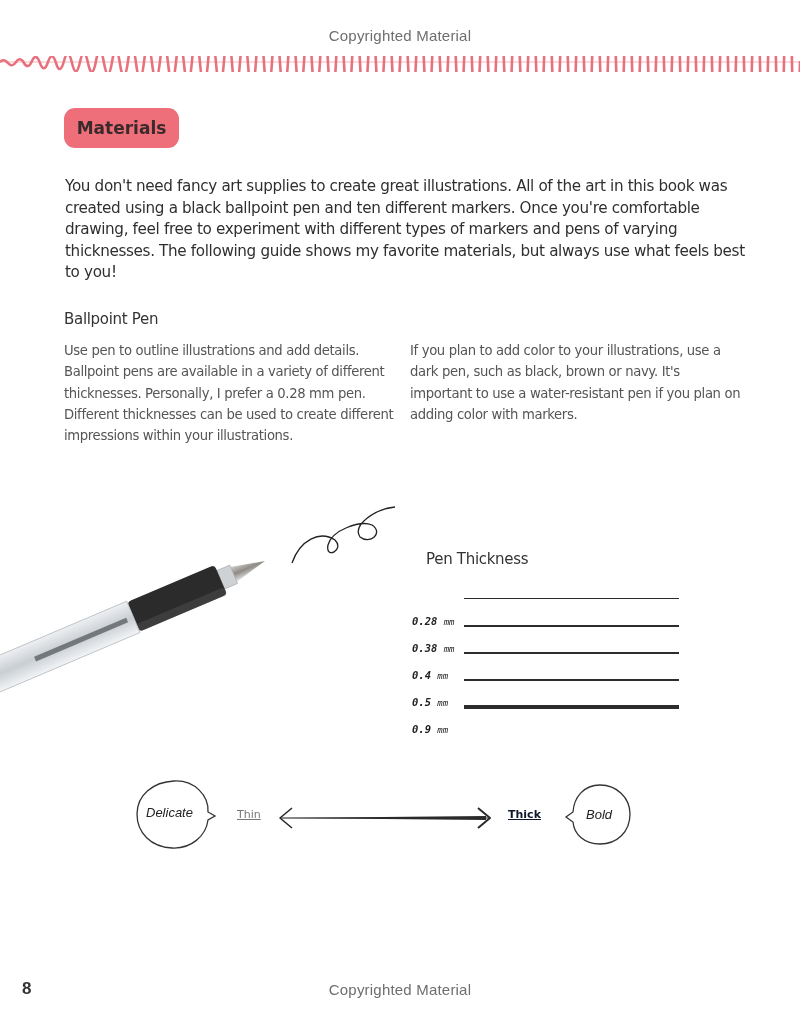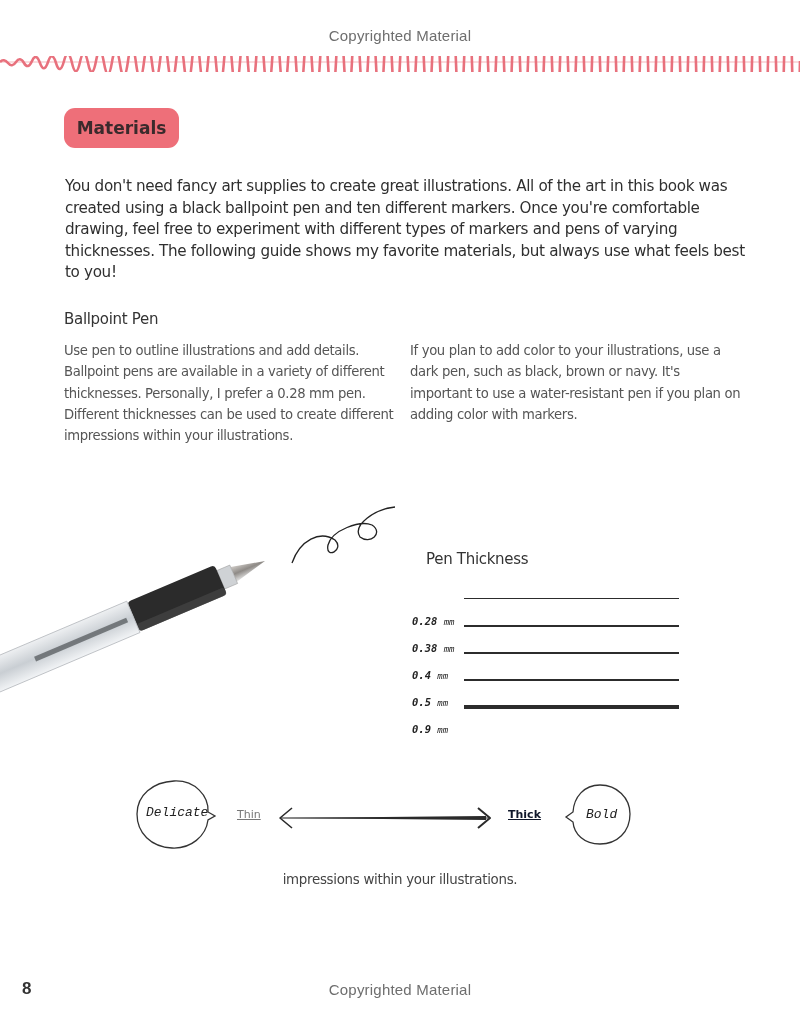--- a/index.html
+++ b/index.html
@@ -15,21 +15,21 @@
   .col1 { left: 64px; top: 340px; width: 335px; }
   .col2 { left: 410px; top: 340px; width: 335px; }
   .pen-title { left: 426px; top: 550px; font-family: "DejaVu Sans", sans-serif; font-size: 15px; color: #333; letter-spacing: -0.3px; }
   .thick-row { left: 412px; width: 280px; height: 14px; display: flex; align-items: center; }
   .thick-label { width: 52px; font-family: "DejaVu Sans Mono", monospace; font-style: italic; font-size: 10.5px; color: #222; font-weight: bold; margin-top: 44px; }
   .thick-label small { font-size: 9px; font-weight: normal; }
   .thick-line { position: absolute; left: 52px; width: 215px; background: #2c2c2c; }
   .scale-word { font-family: "DejaVu Sans", sans-serif; font-size: 11px; text-decoration: underline; }
   .caption { left: 200px; top: 871px; width: 400px; text-align: center; font-family: "DejaVu Sans", sans-serif; font-size: 13.4px; line-height: 18px; color: #444; letter-spacing: -0.3px; }
   .page-num { left: 22px; top: 979px; font-family: "Liberation Sans", sans-serif; font-size: 17px; color: #333; font-weight: bold; }
-  .bubble-text { font-family: Liberation Mono, monospace; font-style: italic; font-size: 13px; color: #222; }
+  .bubble-text { font-family: Liberation Sans, sans-serif; font-style: italic; font-size: 13px; color: #222; }
 </style>
 </head>
 <body>
 
 <div class="abs copyright" style="left:0; top:27px;">Copyrighted Material</div>
 
 <svg class="abs wavy" viewBox="0 0 800 16" preserveAspectRatio="none">
   <path d="M0 6 Q4 2 8 7 T16 6 T24 7 T32 5 T40 7 T48 6 T56 7 T64 5 T72 7 T80 6 T88 7 T96 5 T104 7 T112 6 T120 8 T128 5 T136 7 T144 6 T152 7 T160 5 T168 7 T176 6 T184 8 T192 5 T200 7 T208 6 T216 7 T224 5 T232 7 T240 6 T248 8 T256 5 T264 7 T272 6 T280 7 T288 5 T296 7 T304 6 T312 8 T320 5 T328 7 T336 6 T344 7 T352 5 T360 7 T368 6 T376 8 T384 5 T392 7 T400 6 T408 7 T416 5 T424 7 T432 6 T440 8 T448 5 T456 7 T464 6 T472 7 T480 5 T488 7 T496 6 T504 8 T512 5 T520 7 T528 6 T536 7 T544 5 T552 7 T560 6 T568 8 T576 5 T584 7 T592 6 T600 7 T608 5 T616 7 T624 6 T632 8 T640 5 T648 7 T656 6 T664 7 T672 5 T680 7 T688 6 T696 8 T704 5 T712 7 T720 6 T728 7 T736 5 T744 7 T752 6 T760 8 T768 5 T776 7 T784 6 T792 7 T800 5" fill="none" stroke="#e8717d" stroke-width="2.6"></path>
   <path d="M0 6 L800 6" stroke="#e8717d" stroke-width="1.2" opacity="0.5"></path>
 </svg>
@@ -111,17 +111,16 @@
 </svg>
 
 <div class="abs scale-word" style="left:508px; top:808px; color:#0f172a; font-weight:bold;">Thick</div>
 
 <svg class="abs" style="left:562px; top:782px; width:74px; height:66px;" viewBox="0 0 74 66">
   <path d="M38 3 C55 3, 68 16, 68 32 C68 50, 55 62, 38 62 C22 62, 12 52, 11 40 L4 35 L11 30 C12 15, 22 3, 38 3 Z" fill="none" stroke="#333" stroke-width="1.3"></path>
 </svg>
 <div class="abs bubble-text" style="left:586px; top:807px;">Bold</div>
 
 <div class="abs caption">
-  <div>impressions within your illustrations.</div>
 </div>
 
 <div class="abs page-num">8</div>
 <div class="abs copyright" style="left:0; top:981px;">Copyrighted Material</div>
 
 </body></html>

